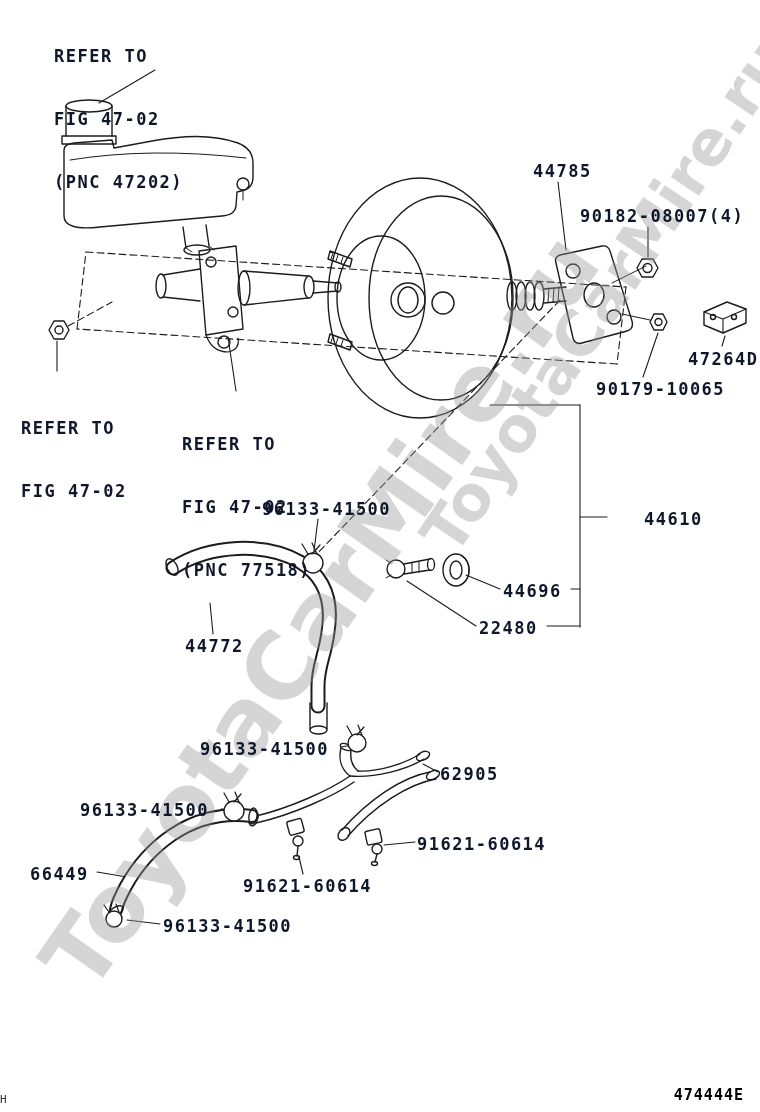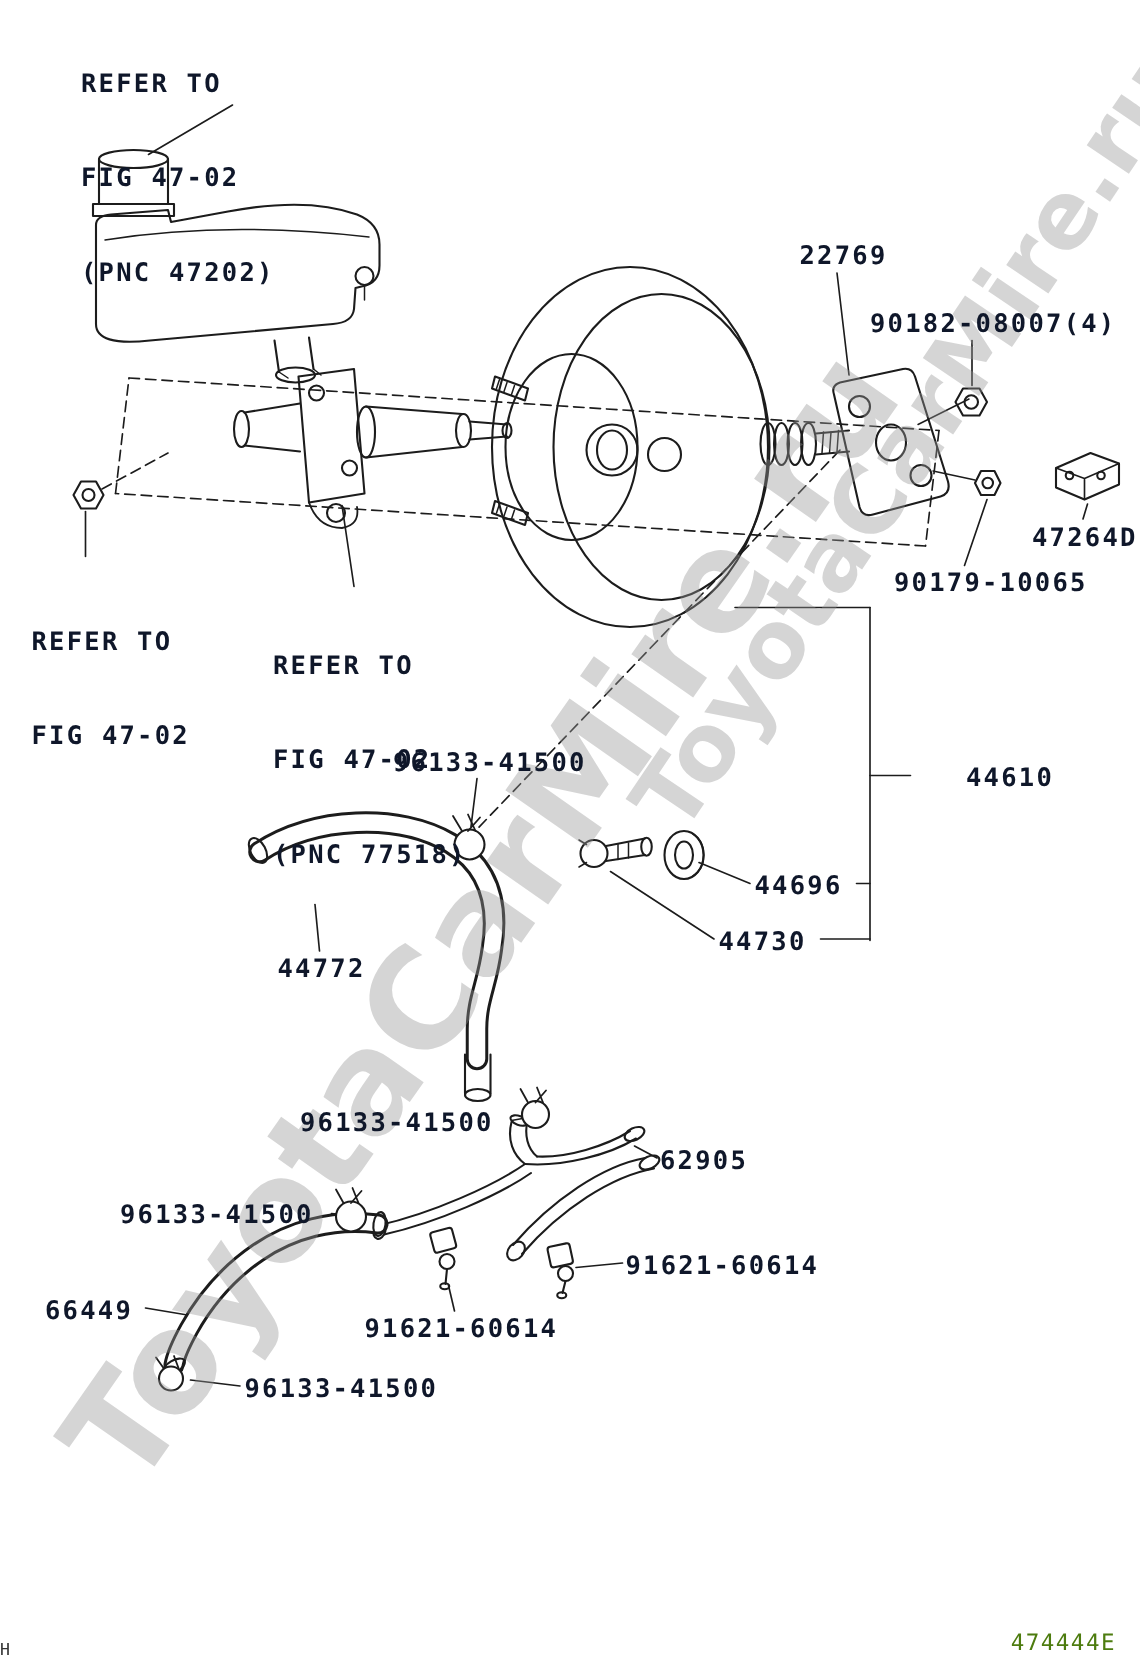--- a/index.html
+++ b/index.html
@@ -16,21 +16,21 @@
   }
   .wm-upper { left:432px; top:512px; font-size:62px; height:62px; transform:rotate(-56deg); }
   .wm-lower { left:58px;  top:928px; font-size:92px; height:92px; transform:rotate(-55deg); }
   .label {
     position:absolute; z-index:5; color:#0f172a;
     font-weight:bold; font-size:17px; letter-spacing:1.5px;
     white-space:pre; line-height:21px;
   }
   .footer-code {
     position:absolute; z-index:5; right:16px; bottom:8px;
-    font-weight:normal; font-size:15px; letter-spacing:1px; color:#4d7c0f;
+    font-weight:bold; font-size:15px; letter-spacing:1px; color:#000000;
   }
   .corner-mark {
     position:absolute; z-index:5; left:0px; bottom:6px;
     font-size:11px; color:#333; font-weight:normal;
   }
 </style>
 </head>
 <body>
 
 <div class="canvas">
@@ -240,28 +240,28 @@
     <div>REFER TO</div>
     <div>FIG 47-02</div>
   </div>
 
   <div class="label" style="left:182px;top:392px">
     <div>REFER TO</div>
     <div>FIG 47-02</div>
     <div>(PNC 77518)</div>
   </div>
 
-  <div class="label" style="left:533px;top:161px">22769</div>
+  <div class="label" style="left:533px;top:161px">44785</div>
   <div class="label" style="left:580px;top:206px">90182-08007(4)</div>
   <div class="label" style="left:688px;top:349px">47264D</div>
   <div class="label" style="left:596px;top:379px">90179-10065</div>
   <div class="label" style="left:262px;top:499px">96133-41500</div>
   <div class="label" style="left:644px;top:509px">44610</div>
   <div class="label" style="left:503px;top:581px">44696</div>
-  <div class="label" style="left:479px;top:618px">44730</div>
+  <div class="label" style="left:479px;top:618px">22480</div>
   <div class="label" style="left:185px;top:636px">44772</div>
   <div class="label" style="left:200px;top:739px">96133-41500</div>
   <div class="label" style="left:440px;top:764px">62905</div>
   <div class="label" style="left:80px;top:800px">96133-41500</div>
   <div class="label" style="left:417px;top:834px">91621-60614</div>
   <div class="label" style="left:30px;top:864px">66449</div>
   <div class="label" style="left:243px;top:876px">91621-60614</div>
   <div class="label" style="left:163px;top:916px">96133-41500</div>
 
   <div class="footer-code">474444E</div>

